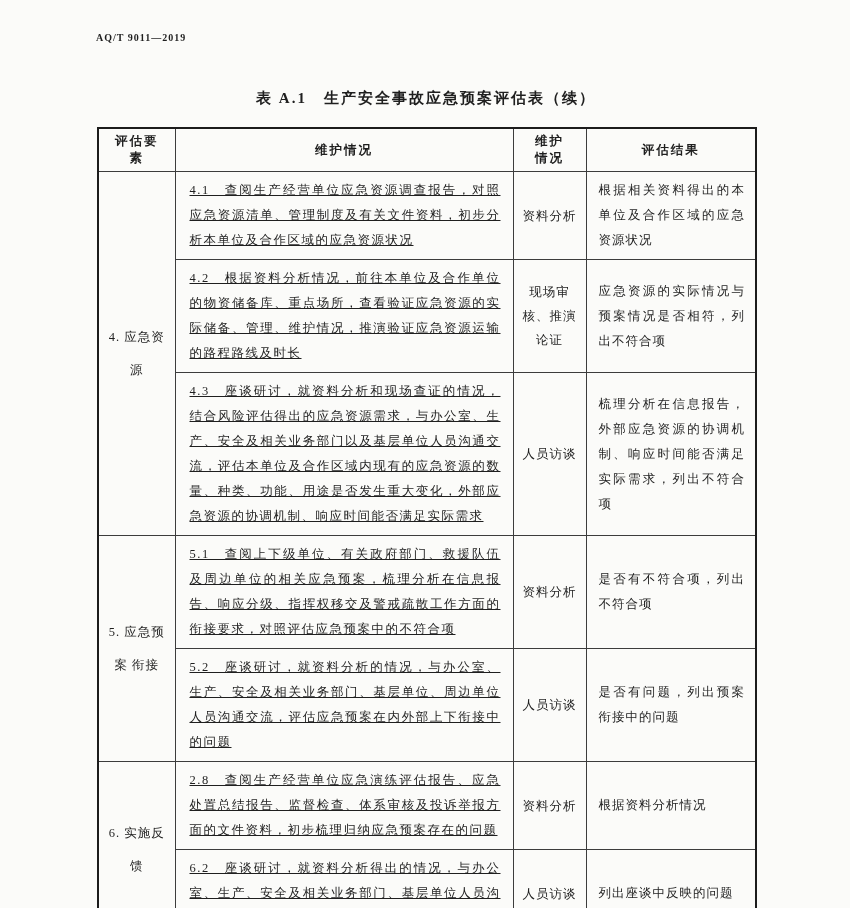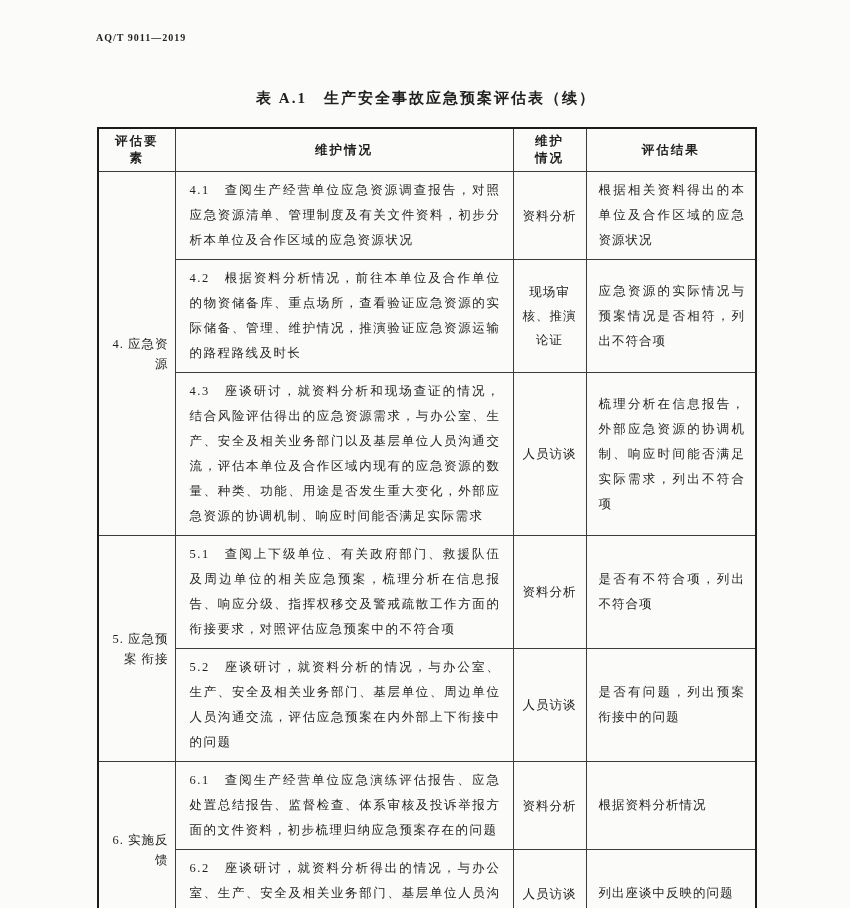--- a/index.html
+++ b/index.html
@@ -31,26 +31,26 @@
     word-break:break-all;
   }
   .eval-table th{
     font-weight:bold;letter-spacing:2px;padding:4px 16px;
   }
   col.c-element{width:77px;}
   col.c-content{width:338px;}
   col.c-method{width:73px;}
   col.c-result{width:170px;}
   td.element-cell{
-    text-align:right;padding:4px 6px;
-    letter-spacing:1px;line-height:20px;
+    text-align:center;padding:4px 6px;
+    letter-spacing:1px;line-height:33px;
   }
   td.content-cell{
     text-align:justify;padding:6px 12px 6px 14px;
-    letter-spacing:1.5px;line-height:25px;
+    letter-spacing:1.5px;line-height:25px;text-decoration:underline;
   }
   td.method-cell{
     text-align:center;padding:4px 4px;
     letter-spacing:1px;line-height:24px;
   }
   td.result-cell{
     text-align:justify;padding:6px 10px 6px 12px;
     letter-spacing:1px;line-height:25px;
   }
 </style>
@@ -104,21 +104,21 @@
         <td class="result-cell">是否有不符合项，列出不符合项</td>
       </tr>
       <tr style="height:75px;margin-top:8px;">
         <td class="content-cell">5.2　座谈研讨，就资料分析的情况，与办公室、生产、安全及相关业务部门、基层单位、周边单位人员沟通交流，评估应急预案在内外部上下衔接中的问题</td>
         <td class="method-cell">人员访谈</td>
         <td class="result-cell">是否有问题，列出预案衔接中的问题</td>
       </tr>
 
       <tr style="height:77px;">
         <td class="element-cell" rowspan="2">6. 实施反馈</td>
-        <td class="content-cell">6.1　查阅生产经营单位应急演练评估报告、应急处置总结报告、监督检查、体系审核及投诉举报方面的文件资料，初步梳理归纳应急预案存在的问题</td>
+        <td class="content-cell">2.8　查阅生产经营单位应急演练评估报告、应急处置总结报告、监督检查、体系审核及投诉举报方面的文件资料，初步梳理归纳应急预案存在的问题</td>
         <td class="method-cell">资料分析</td>
         <td class="result-cell">根据资料分析情况</td>
       </tr>
       <tr style="height:78px;">
         <td class="content-cell">6.2　座谈研讨，就资料分析得出的情况，与办公室、生产、安全及相关业务部门、基层单位人员沟通交流，评估确认应急预案存在的问题</td>
         <td class="method-cell">人员访谈</td>
         <td class="result-cell">列出座谈中反映的问题</td>
       </tr>
 
     </tbody>

